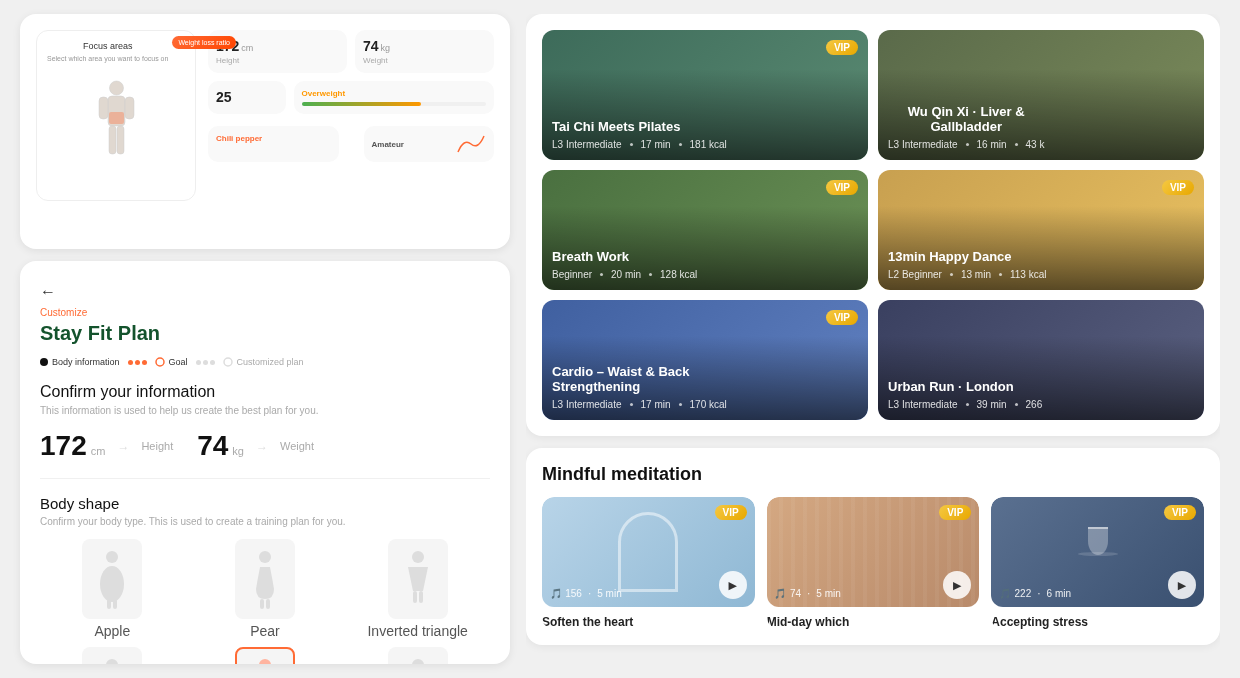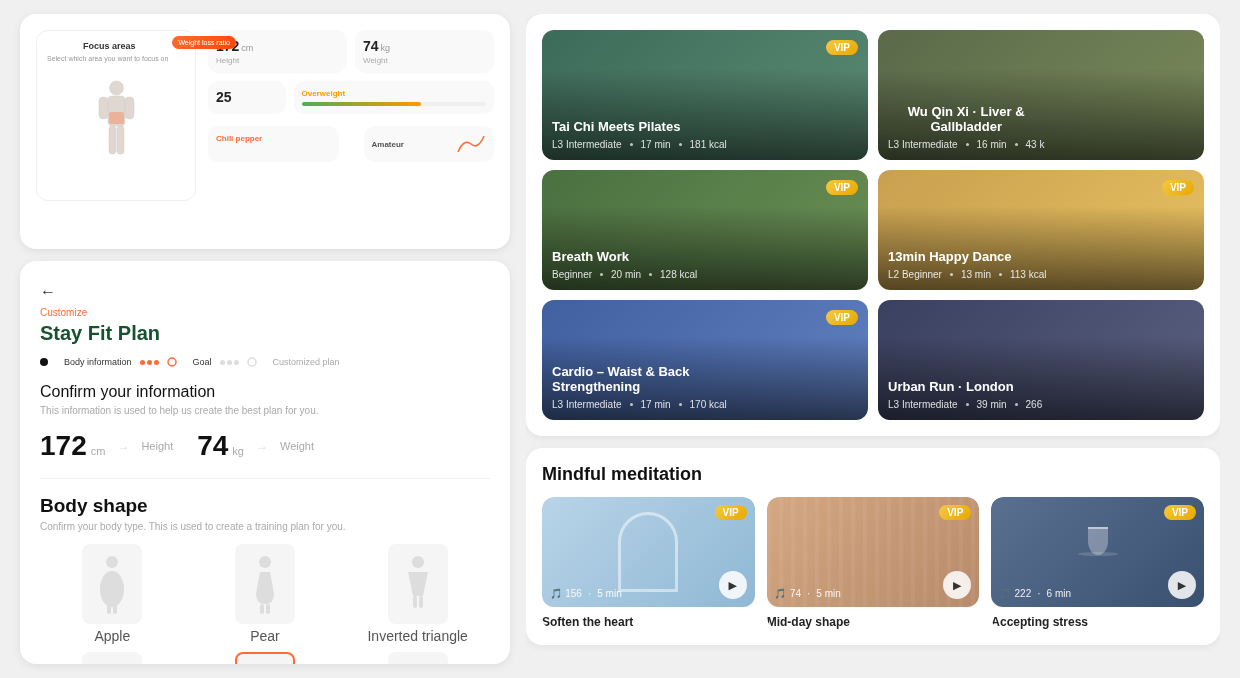--- a/index.html
+++ b/index.html
@@ -40,21 +40,21 @@
     .focus-areas-card {
       background: #fff;
       border-radius: 12px;
       border: 1px solid #eee;
       padding: 10px;
       width: 160px;
       flex-shrink: 0;
     }
     .focus-areas-title {
       font-size: 9px;
-      font-weight: 700;
+      font-weight: 400;
       color: #333;
       margin-bottom: 4px;
       padding-left: 36px;
     }
     .focus-areas-subtitle {
       font-size: 7px;
       color: #999;
       margin-bottom: 8px;
     }
     .body-figure {
@@ -135,21 +135,21 @@
     }
     .progress-steps {
       display: flex;
       align-items: center;
       gap: 4px;
       margin-bottom: 16px;
     }
     .step-item {
       display: flex;
       align-items: center;
-      gap: 16px;
+      gap: 4px;
       font-size: 9px;
       color: #333;
     }
     .step-dot {
       width: 8px;
       height: 8px;
       border-radius: 50%;
       background: #222;
       display: inline-block;
     }
@@ -185,22 +185,22 @@
     .measurement-unit {
       font-size: 11px;
       color: #aaa;
     }
     .measurement-label {
       font-size: 10px;
       color: #aaa;
     }
     .body-shape-section {}
     .body-shape-title {
-      font-size: 19px;
-      font-weight: 700;
+      font-size: 15px;
+      font-weight: 400;
       color: #111;
       margin-bottom: 4px;
     }
     .body-shape-subtitle {
       font-size: 10px;
       color: #aaa;
       margin-bottom: 12px;
     }
     .body-shapes-grid {
       display: grid;
@@ -733,21 +733,21 @@
               <div style="position:absolute; inset:0; background: repeating-linear-gradient(90deg, rgba(255,255,255,0.05) 0px, rgba(255,255,255,0.05) 4px, transparent 4px, transparent 12px);"></div>
               <div class="vip-badge" style="position:absolute; top:8px; right:8px;">VIP</div>
               <div class="play-btn" style="position:absolute; bottom:8px; right:8px;">▶</div>
               <div class="meditation-meta">
                 <span>🎵 74</span>
                 <span>·</span>
                 <span>5 min</span>
               </div>
             </div>
           </div>
-          <div class="meditation-title">Mid-day shape</div>
+          <div class="meditation-title">Mid-day which</div>
         </div>
 
         <div class="meditation-card">
           <div class="meditation-thumb">
             <div class="meditation-bg bg-slate" style="position:relative; width:100%; height:100%;">
 
               <div style="position:absolute; top:30px; left:50%; transform:translateX(-50%); width:20px; height:28px; background:rgba(255,255,255,0.3); border-radius:0 0 50% 50%; border-top:2px solid rgba(255,255,255,0.5);"></div>
               <div style="position:absolute; top:55px; left:50%; transform:translateX(-50%); width:40px; height:4px; border-radius:50%; background:rgba(255,255,255,0.15);"></div>
               <div class="vip-badge" style="position:absolute; top:8px; right:8px;">VIP</div>
               <div class="play-btn" style="position:absolute; bottom:8px; right:8px;">▶</div>

